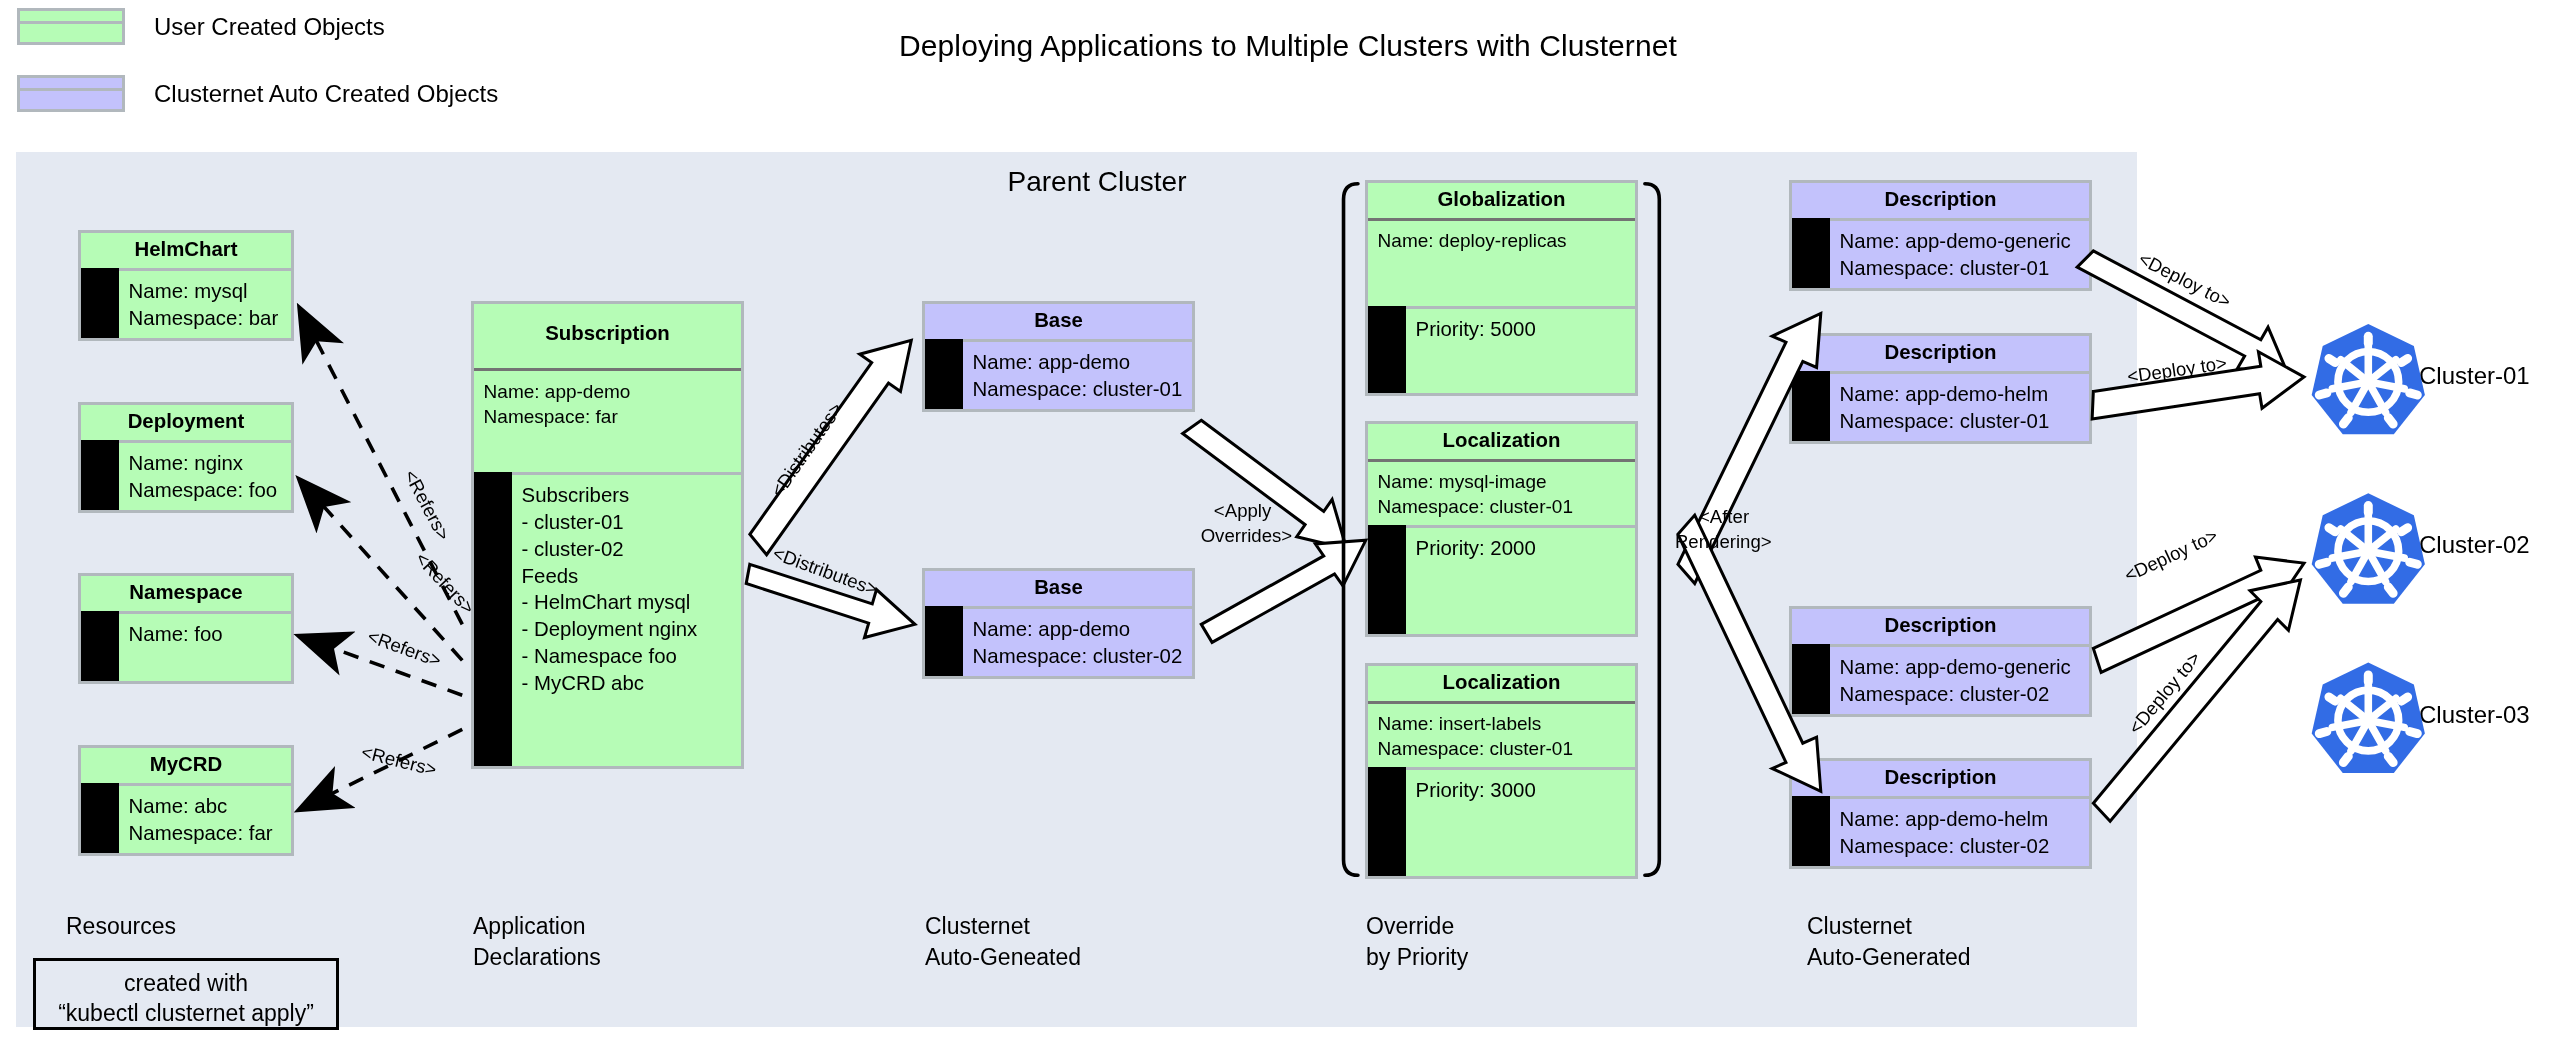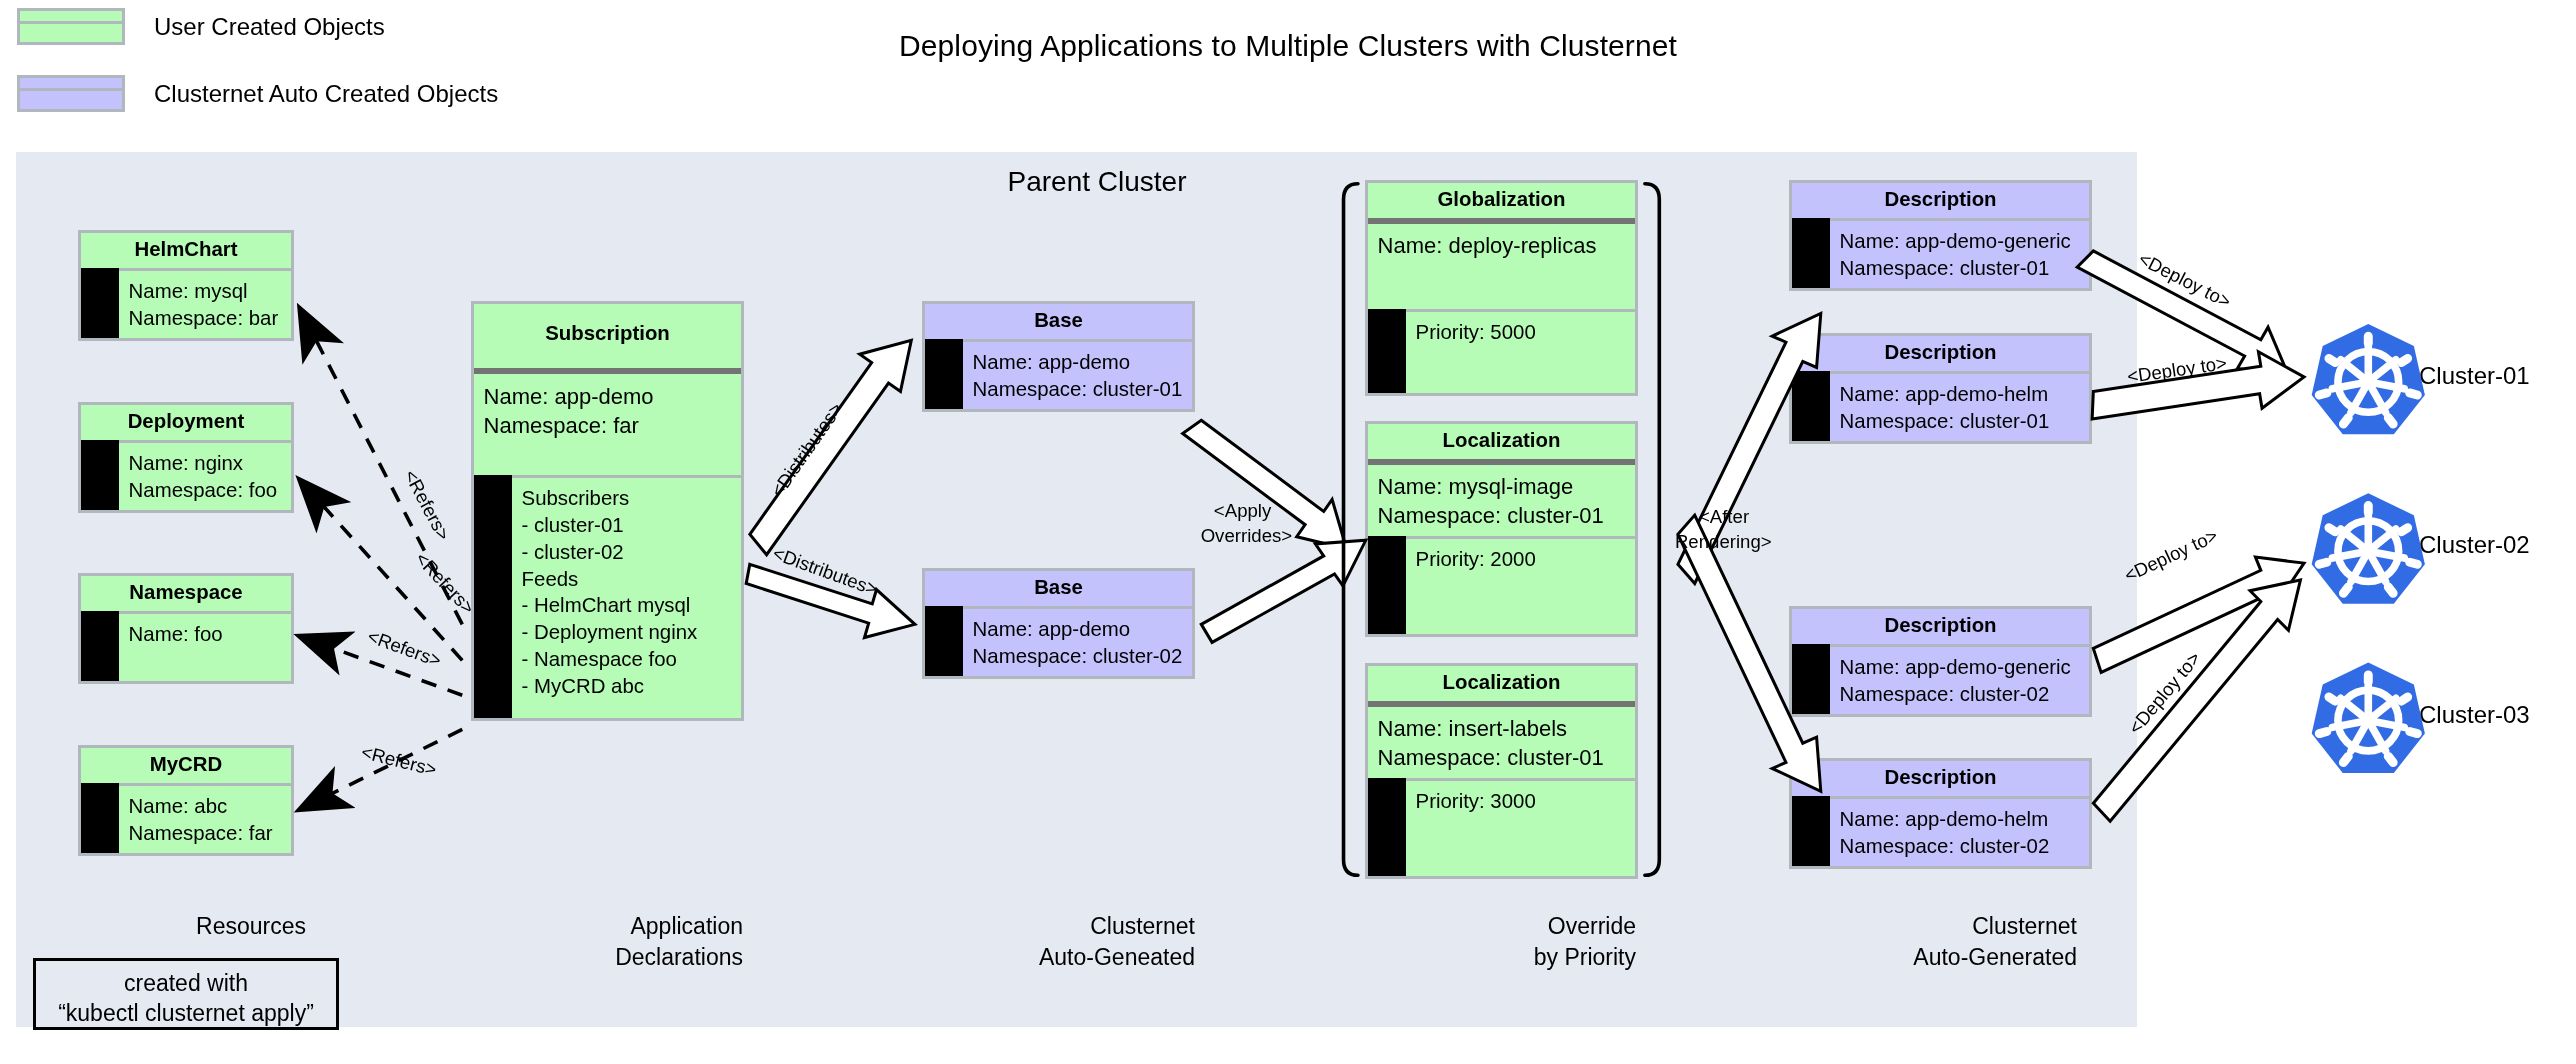--- a/index.html
+++ b/index.html
@@ -74,33 +74,33 @@
   .node .bdy{
     flex:1 1 auto;
     border-top:3px solid #b1b8bd;
     padding:7.2px 9.6px 6px 9.6px;
     font-size:20.4px;
     line-height:1.32;
     white-space:pre-line;
     margin-left:38px;
   }
   .node .bdy2{
-    border-top:6px solid #737373;
+    border-top:3px solid #737373;
     padding:7.2px 9.6px 6px 9.6px;
-    font-size:22px;
+    font-size:19px;
     line-height:1.32;
     white-space:pre-line;
   }
   .green .hdr,.green .bdy,.green .bdy2{background:#b6fcb6;}
   .purple .hdr,.purple .bdy,.purple .bdy2{background:#c3c2fc;}
 
   
   .caption{
     position:absolute;
-    text-align:right;
+    text-align:left;
     font-size:23px;
     line-height:1.34;
     white-space:pre-line;
   }
 
   
   .callout{
     position:absolute;
     box-sizing:border-box;
     border:3.6px solid #000;
@@ -180,21 +180,21 @@
     <div class="hdr">MyCRD</div>
     <div class="bdy">Name: abc
 Namespace: far</div>
   </div>
 
   <div class="caption" style="left:66px;top:911px;width:240px;">Resources</div>
 
   <div class="callout" style="left:33px;top:958px;width:306px;height:72px;">created with
 “kubectl clusternet apply”</div>
 
-  <div class="node green" style="left:471px;top:301px;width:273px;height:420px;">
+  <div class="node green" style="left:471px;top:301px;width:273px;height:468px;">
     <div class="hdr" style="padding-top:19px;padding-bottom:24px;">Subscription</div>
     <div class="bdy2" style="min-height:87px;">Name: app-demo
 Namespace: far</div>
     <div class="bdy">Subscribers
 - cluster-01
 - cluster-02
 Feeds
 - HelmChart mysql
 - Deployment nginx
 - Namespace foo

